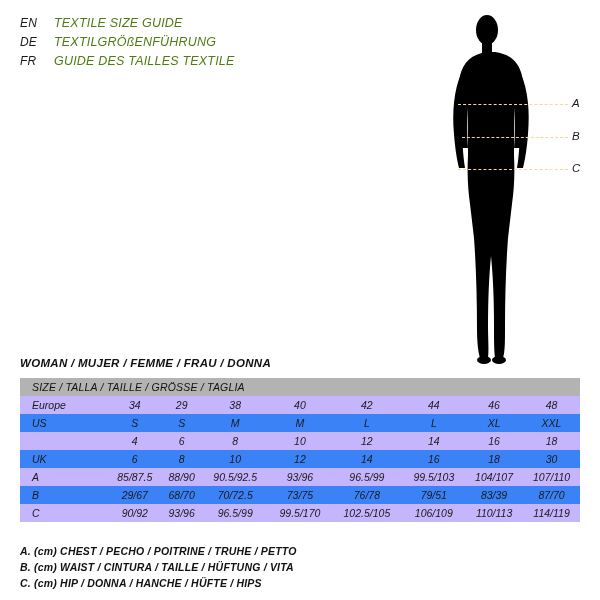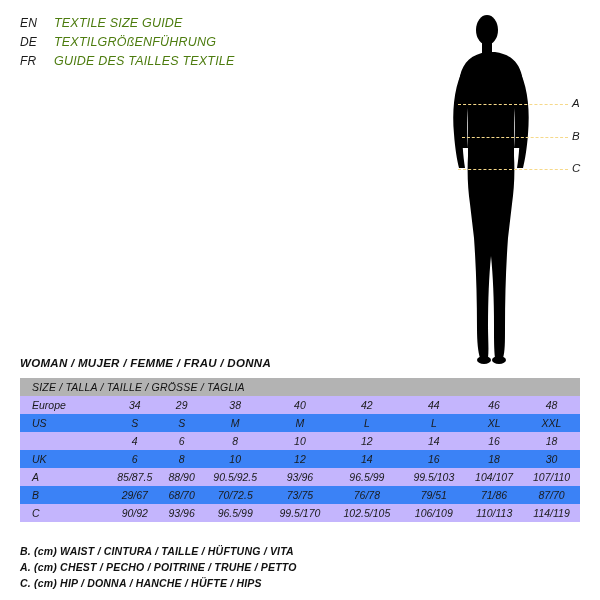--- a/index.html
+++ b/index.html
@@ -276,38 +276,38 @@
         </tr>
 
         <tr class="plain">
           <td class="rowhead">B</td>
           <td>29/67</td>
           <td>68/70</td>
           <td>70/72.5</td>
           <td>73/75</td>
           <td>76/78</td>
           <td>79/51</td>
-          <td>71/86</td>
+          <td>83/39</td>
           <td>87/70</td>
         </tr>
 
         <tr class="shade">
           <td class="rowhead">C</td>
           <td>90/92</td>
           <td>93/96</td>
           <td>96.5/99</td>
           <td>99.5/170</td>
           <td>102.5/105</td>
           <td>106/109</td>
           <td>110/113</td>
           <td>114/119</td>
         </tr>
       </tbody>
     </table>
   </div>
 
   <div class="notes">
+    <div class="note-line">A. (cm) CHEST / PECHO / POITRINE / TRUHE / PETTO</div>
     <div class="note-line">B. (cm) WAIST / CINTURA / TAILLE / HÜFTUNG / VITA</div>
-    <div class="note-line">A. (cm) CHEST / PECHO / POITRINE / TRUHE / PETTO</div>
     <div class="note-line">C. (cm) HIP / DONNA / HANCHE / HÜFTE / HIPS</div>
   </div>
 
 </div>
 
 </body></html>

